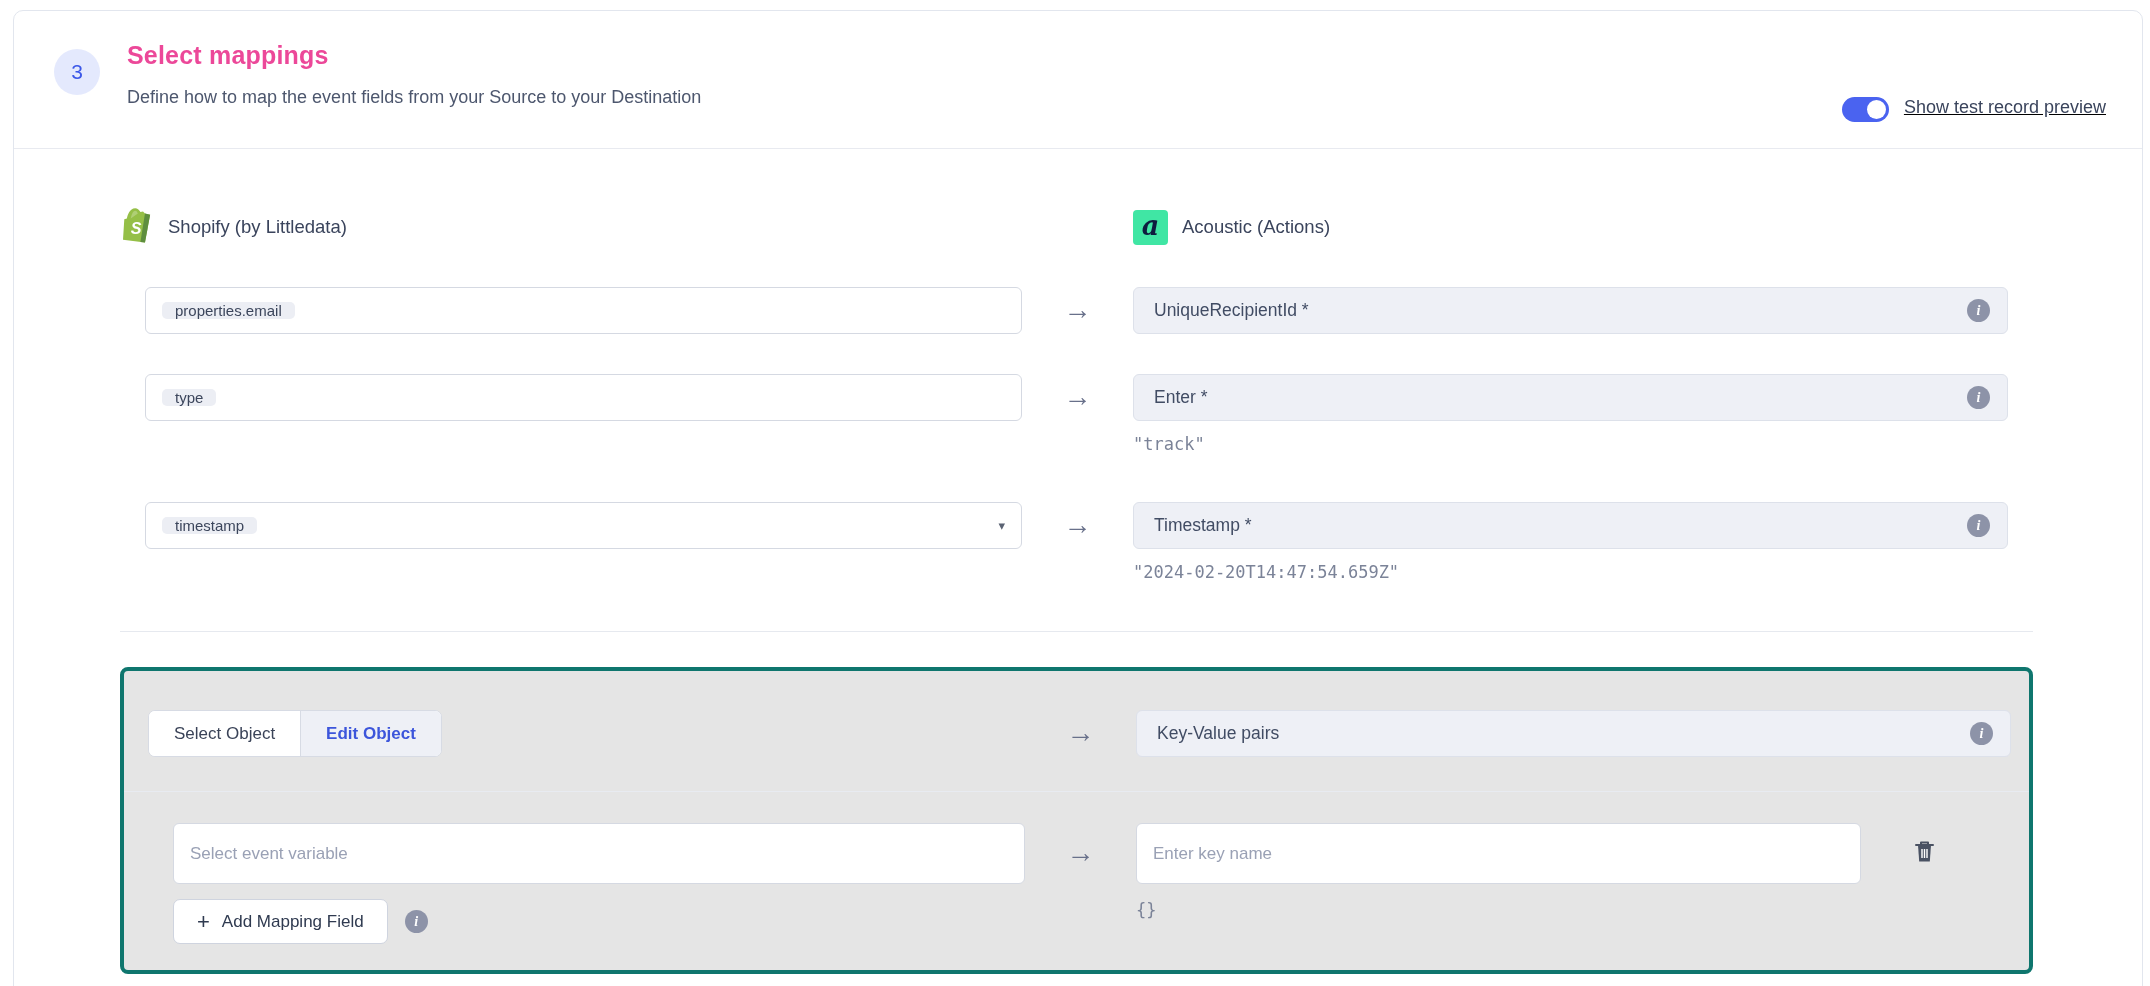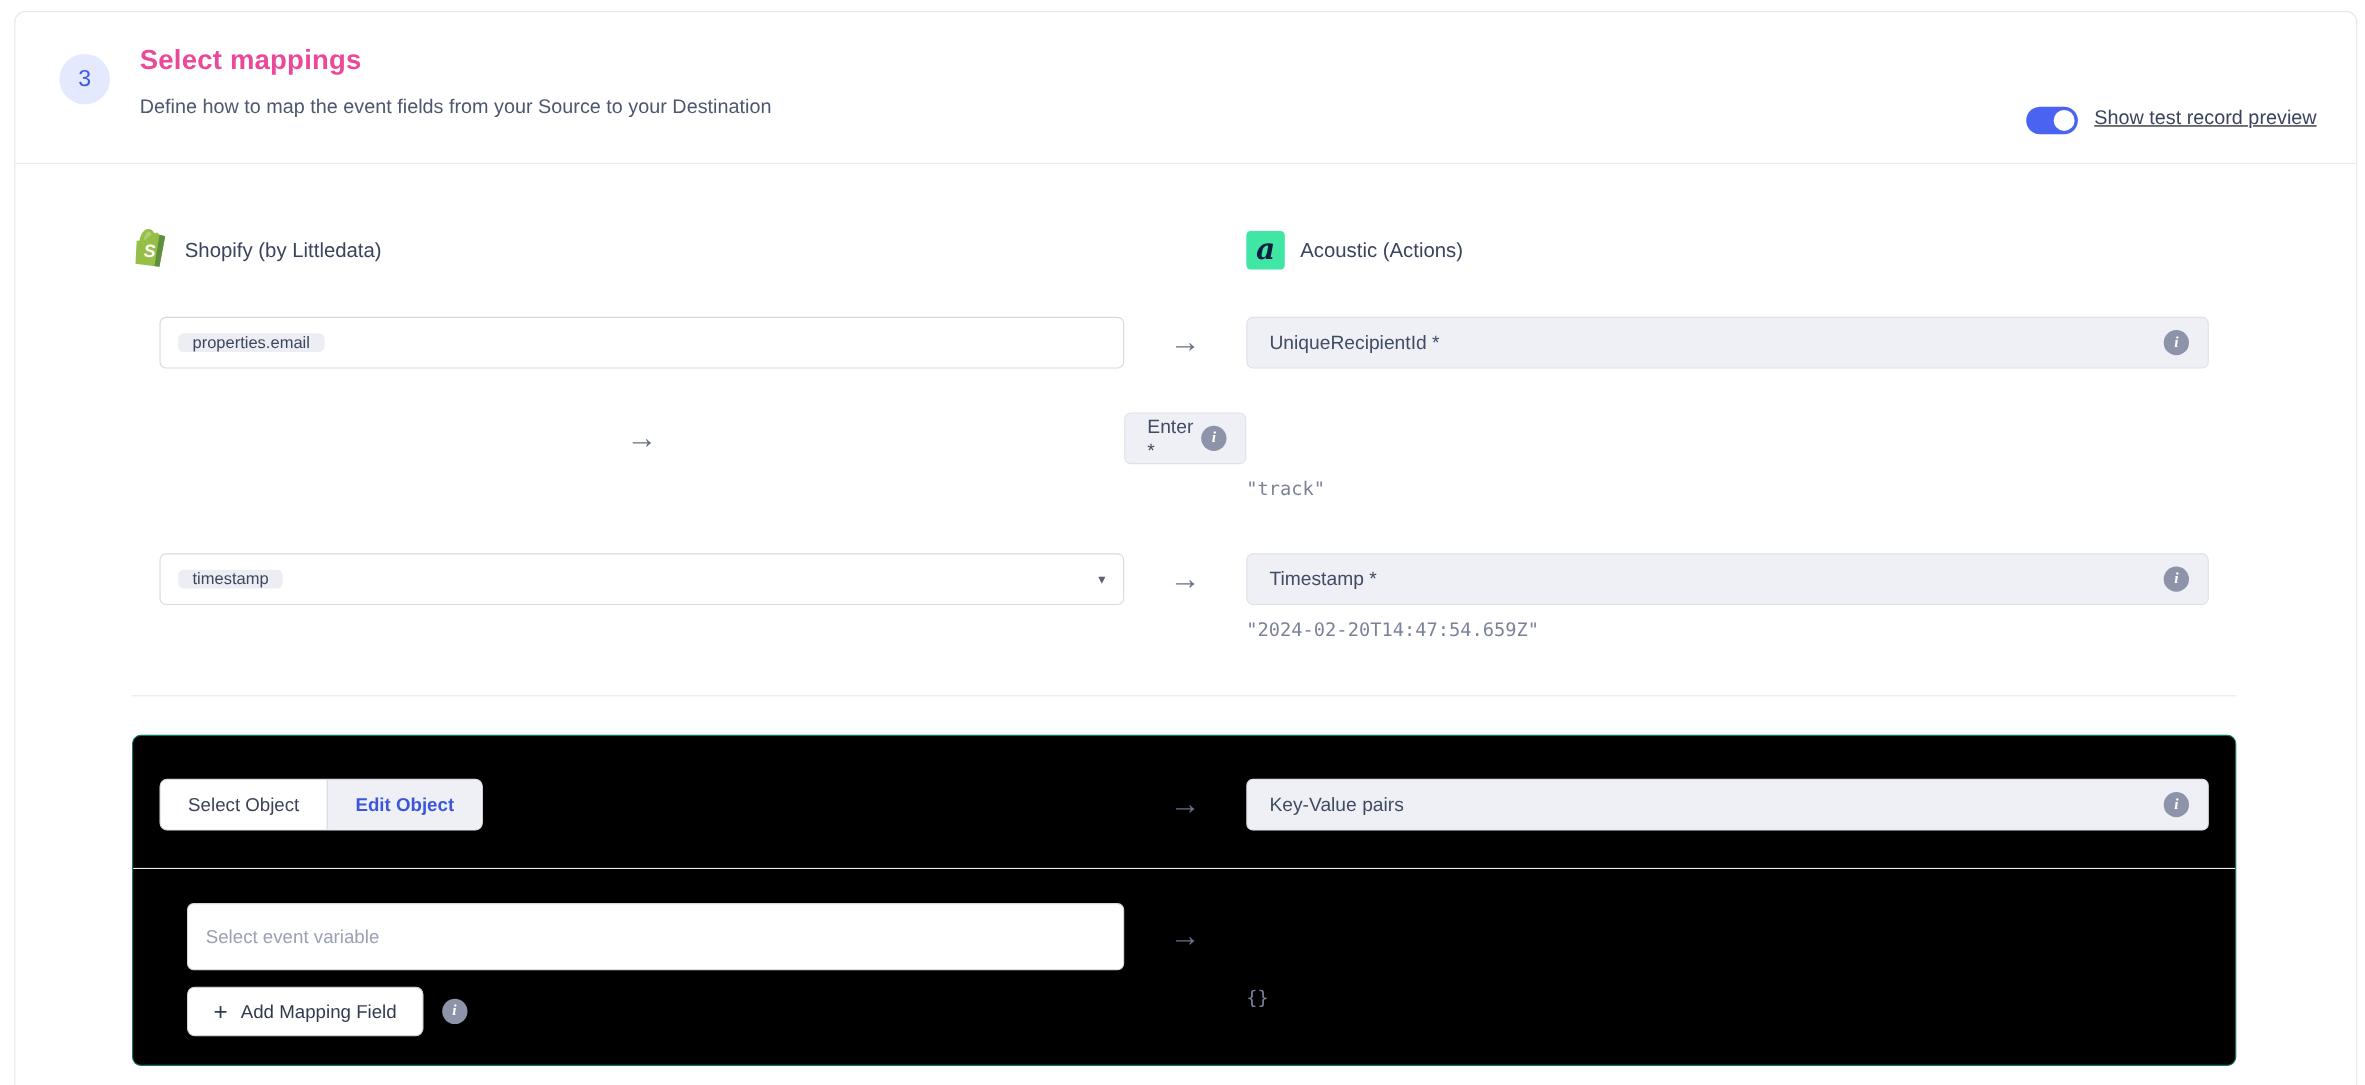--- a/index.html
+++ b/index.html
@@ -50,21 +50,21 @@
                font-weight:700; font-style:italic; flex:0 0 auto;
                font-family:"Liberation Serif", serif; }
   .dst-box .info-icon { margin-left:auto; }
   .preview { font-family:"DejaVu Sans Mono", monospace; font-size:17px; color:#7b8398;
              margin-top:13px; }
   .mt40 { margin-top:40px; } .mt48 { margin-top:48px; }
   .section-divider { border-top:1px solid #e6e9ef; }
   .divider-rows { margin-top:49px; }
   .divider-bottom { margin-top:25px; }
   
-  .object-card { margin-top:35px; border:1px solid #0f766e; border-radius:8px; background:#000000; }
+  .object-card { margin-top:35px; border:4px solid #0f766e; border-radius:8px; background:#e5e5e5; }
   .object-top { padding:39px 0 34px; }
   .object-top .row3, .object-bottom .row3 { margin:0 24px; }
   .seg { display:inline-flex; height:47px; border:1px solid #d7dbe4; border-radius:7px;
          overflow:hidden; background:#fff; }
   .seg-item { padding:0 25px; display:flex; align-items:center; font-size:17px;
               color:#3a4358; cursor:pointer; background:#fff; }
   .seg-item.active { background:#eef0f6; color:#3c55db; font-weight:700;
                      border-left:1px solid #d7dbe4; }
   .object-divider { border-top:1px solid #e8ebf1; }
   .object-bottom { padding:31px 0 26px; }
@@ -133,20 +133,23 @@
           <span class="chip">properties.email</span>
         </div>
         <div class="arrow-cell">→</div>
         <div class="dst-box">
           <span>UniqueRecipientId *</span>
           <span class="info-icon">i</span>
         </div>
       </div>
 
       <div class="row3 mt40">
+        <div class="src-box">
+          <span class="chip">type</span>
+        </div>
         <div class="arrow-cell">→</div>
         <div class="dst-box">
           <span>Enter *</span>
           <span class="info-icon">i</span>
         </div>
       </div>
       <div class="row3">
         <div></div>
           <div></div>
         <div class="preview">"track"</div>
@@ -190,20 +193,33 @@
       </div>
 
       <div class="object-divider"></div>
 
       <div class="object-bottom">
         <div class="row3">
           <div class="inner-left">
             <input class="text-input var-input" placeholder="Select event variable" style="">
           </div>
           <div class="arrow-cell">→</div>
+          <div class="key-cell">
+            <input class="text-input key-input" placeholder="Enter key name" style="">
+            <button class="trash-btn">
+              <span>
+                <svg width="21" height="24" viewBox="0 0 21 24" fill="none" stroke="#4a5263" stroke-width="2">
+                  <path d="M2 5h17" stroke-linecap="round"></path>
+                  <path d="M7 5V2.5h7V5" stroke-linejoin="round"></path>
+                  <path d="M4 5l1.2 16.5h10.6L17 5" fill="#4a5263" stroke="none"></path>
+                  <path d="M8 9v9M10.5 9v9M13 9v9" stroke="#fff" stroke-width="1.4"></path>
+                </svg>
+              </span>
+            </button>
+          </div>
         </div>
         <div class="row3">
           <div class="inner-left btn-row">
             <button class="add-btn">
               <span class="plus-glyph">+</span>
               <span>Add Mapping Field</span>
             </button>
             <span class="info-icon">i</span>
           </div>
           <div></div>

